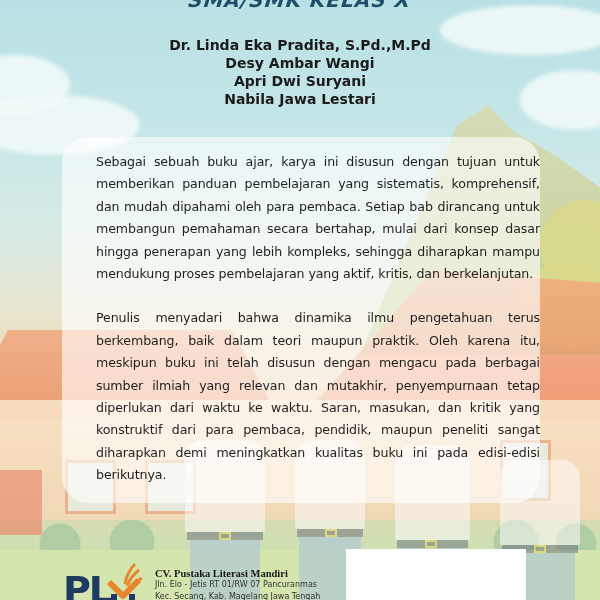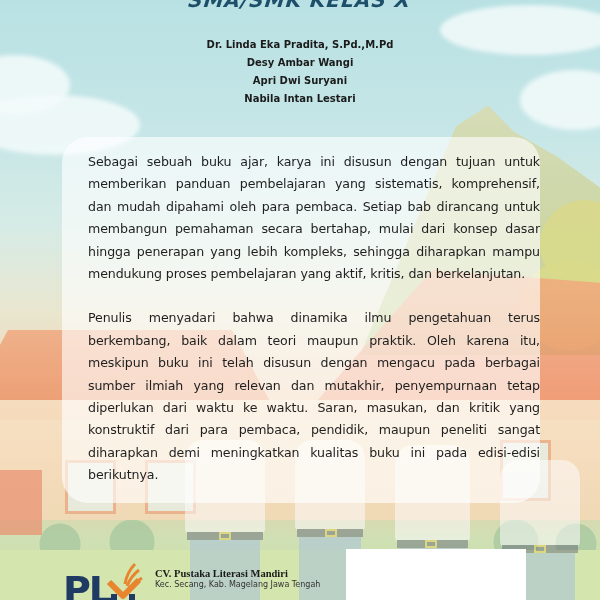--- a/index.html
+++ b/index.html
@@ -52,36 +52,36 @@
   .buckle { position: absolute; width: 12px; height: 8px; border: 2px solid #e7cf57; box-sizing: border-box; }
 
   
   .series-title {
     position: absolute; left: 0; right: 0; top: -12px; text-align: center;
     font-family: "DejaVu Sans", sans-serif; font-weight: bold; font-style: italic;
     font-size: 20px; color: #1d4f6b; letter-spacing: 1px; transform: skewX(-6deg);
   }
   .authors {
     position: absolute; left: 0; right: 0; top: 36px; text-align: center;
-    font-family: "DejaVu Sans", sans-serif; font-weight: bold; font-size: 10px;
+    font-family: "DejaVu Sans", sans-serif; font-weight: bold; font-size: 14px;
     line-height: 18px; color: #1b1b1b;
   }
   .authors div { white-space: nowrap; }
 
   
   .card {
     position: absolute; left: 62px; top: 137px; width: 478px; height: 366px;
     background: rgba(255,255,255,0.62); border-radius: 26px;
   }
   .card-text {
     position: absolute; left: 80px; top: 151px; width: 460px;
     font-family: "DejaVu Sans", sans-serif; font-size: 12.6px; line-height: 22.4px;
     color: #1f1f1f; text-align: justify; letter-spacing: -0.1px;
   }
-  .card-text p { margin: 0 0 22px 8px; }
+  .card-text p { margin: 0 0 22px 16px; }
 
   
   .logo { position: absolute; left: 63px; top: 564px; width: 84px; height: 40px; }
   .logo-letters {
     position: absolute; left: 0; top: 4px; font-family: "DejaVu Sans", sans-serif;
     font-weight: bold; font-size: 38px; color: #1f3b63; letter-spacing: -2px;
   }
   .publisher { position: absolute; left: 155px; top: 568px; }
   .publisher-name { font-family: Liberation Serif, serif; font-weight: bold; font-size: 10.5px; color: #1a1a1a; white-space: nowrap; }
   .publisher-addr { font-family: "DejaVu Sans", sans-serif; font-size: 8px; color: #333; line-height: 12px; white-space: nowrap; }
@@ -133,21 +133,21 @@
     <div class="pants" style="left:5px;top:88px;width:70px;height:55px;"></div>
     <div class="belt" style="left:2px;top:85px;width:76px;"></div>
     <div class="buckle" style="left:34px;top:85px;"></div>
   </div>
 
   <div class="series-title">SMA/SMK KELAS X</div>
   <div class="authors">
     <div>Dr. Linda Eka Pradita, S.Pd.,M.Pd</div>
     <div>Desy Ambar Wangi</div>
     <div>Apri Dwi Suryani</div>
-    <div>Nabila Intan Lestari</div>
+    <div>Nabila Jawa Lestari</div>
   </div>
 
   <div class="card"></div>
   <div class="card-text">
     <p>Sebagai sebuah buku ajar, karya ini disusun dengan tujuan untuk memberikan panduan pembelajaran yang sistematis, komprehensif, dan mudah dipahami oleh para pembaca. Setiap bab dirancang untuk membangun pemahaman secara bertahap, mulai dari konsep dasar hingga penerapan yang lebih kompleks, sehingga diharapkan mampu mendukung proses pembelajaran yang aktif, kritis, dan berkelanjutan.</p>
     <p>Penulis menyadari bahwa dinamika ilmu pengetahuan terus berkembang, baik dalam teori maupun praktik. Oleh karena itu, meskipun buku ini telah disusun dengan mengacu pada berbagai sumber ilmiah yang relevan dan mutakhir, penyempurnaan tetap diperlukan dari waktu ke waktu. Saran, masukan, dan kritik yang konstruktif dari para pembaca, pendidik, maupun peneliti sangat diharapkan demi meningkatkan kualitas buku ini pada edisi-edisi berikutnya.</p>
   </div>
 
   <div class="logo">
     <div class="logo-letters">PL</div>
@@ -155,17 +155,18 @@
       <path d="M4 22 L18 36 L34 20" fill="none" stroke="#e8862f" stroke-width="6" stroke-linejoin="round"></path>
       <path d="M20 24 Q22 12 30 4" fill="none" stroke="#e8862f" stroke-width="3"></path>
       <path d="M22 26 Q26 16 34 10" fill="none" stroke="#e8862f" stroke-width="3"></path>
       <path d="M24 28 Q30 22 37 18" fill="none" stroke="#e8862f" stroke-width="3"></path>
       <rect x="6" y="34" width="6" height="10" fill="#1f3b63"></rect>
       <rect x="24" y="34" width="6" height="10" fill="#1f3b63"></rect>
     </svg>
   </div>
   <div class="publisher">
     <div class="publisher-name">CV. Pustaka Literasi Mandiri</div>
+    <div class="publisher-addr">Jln. Elo - Jetis RT 01/RW 07 Pancuranmas</div>
     <div class="publisher-addr">Kec. Secang, Kab. Magelang Jawa Tengah</div>
   </div>
 
   <div class="white-box"></div>
 </div>
 
 </body></html>

